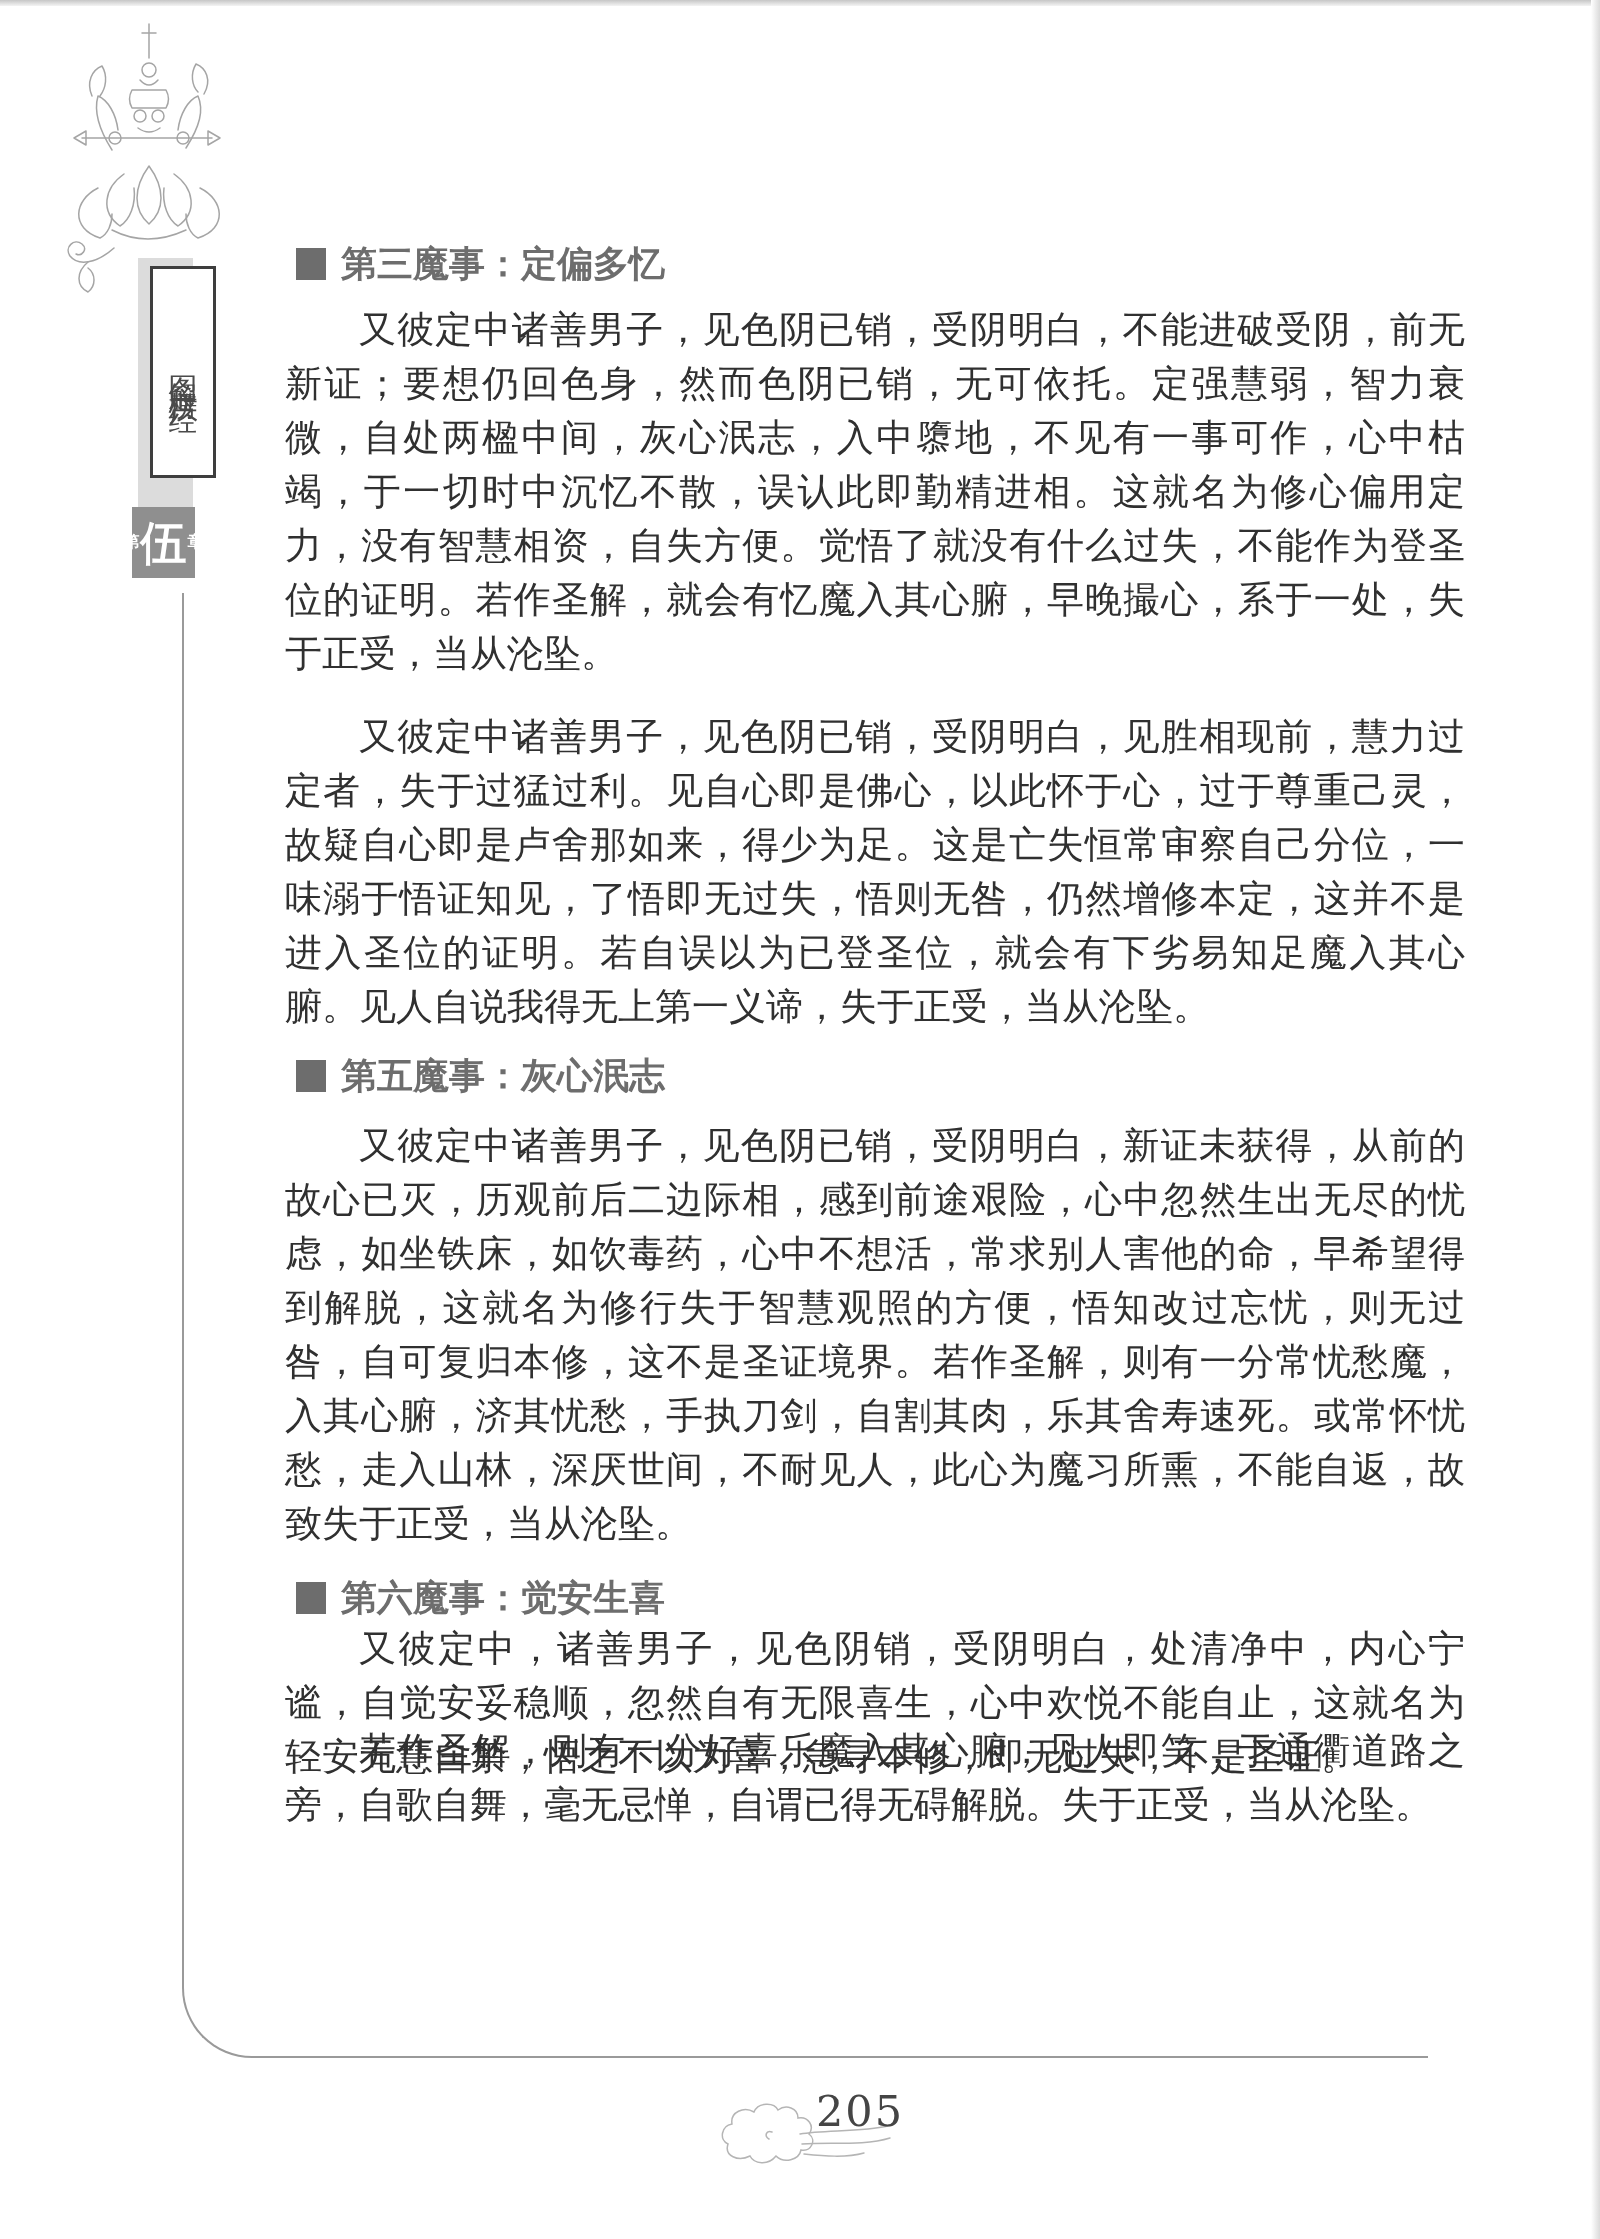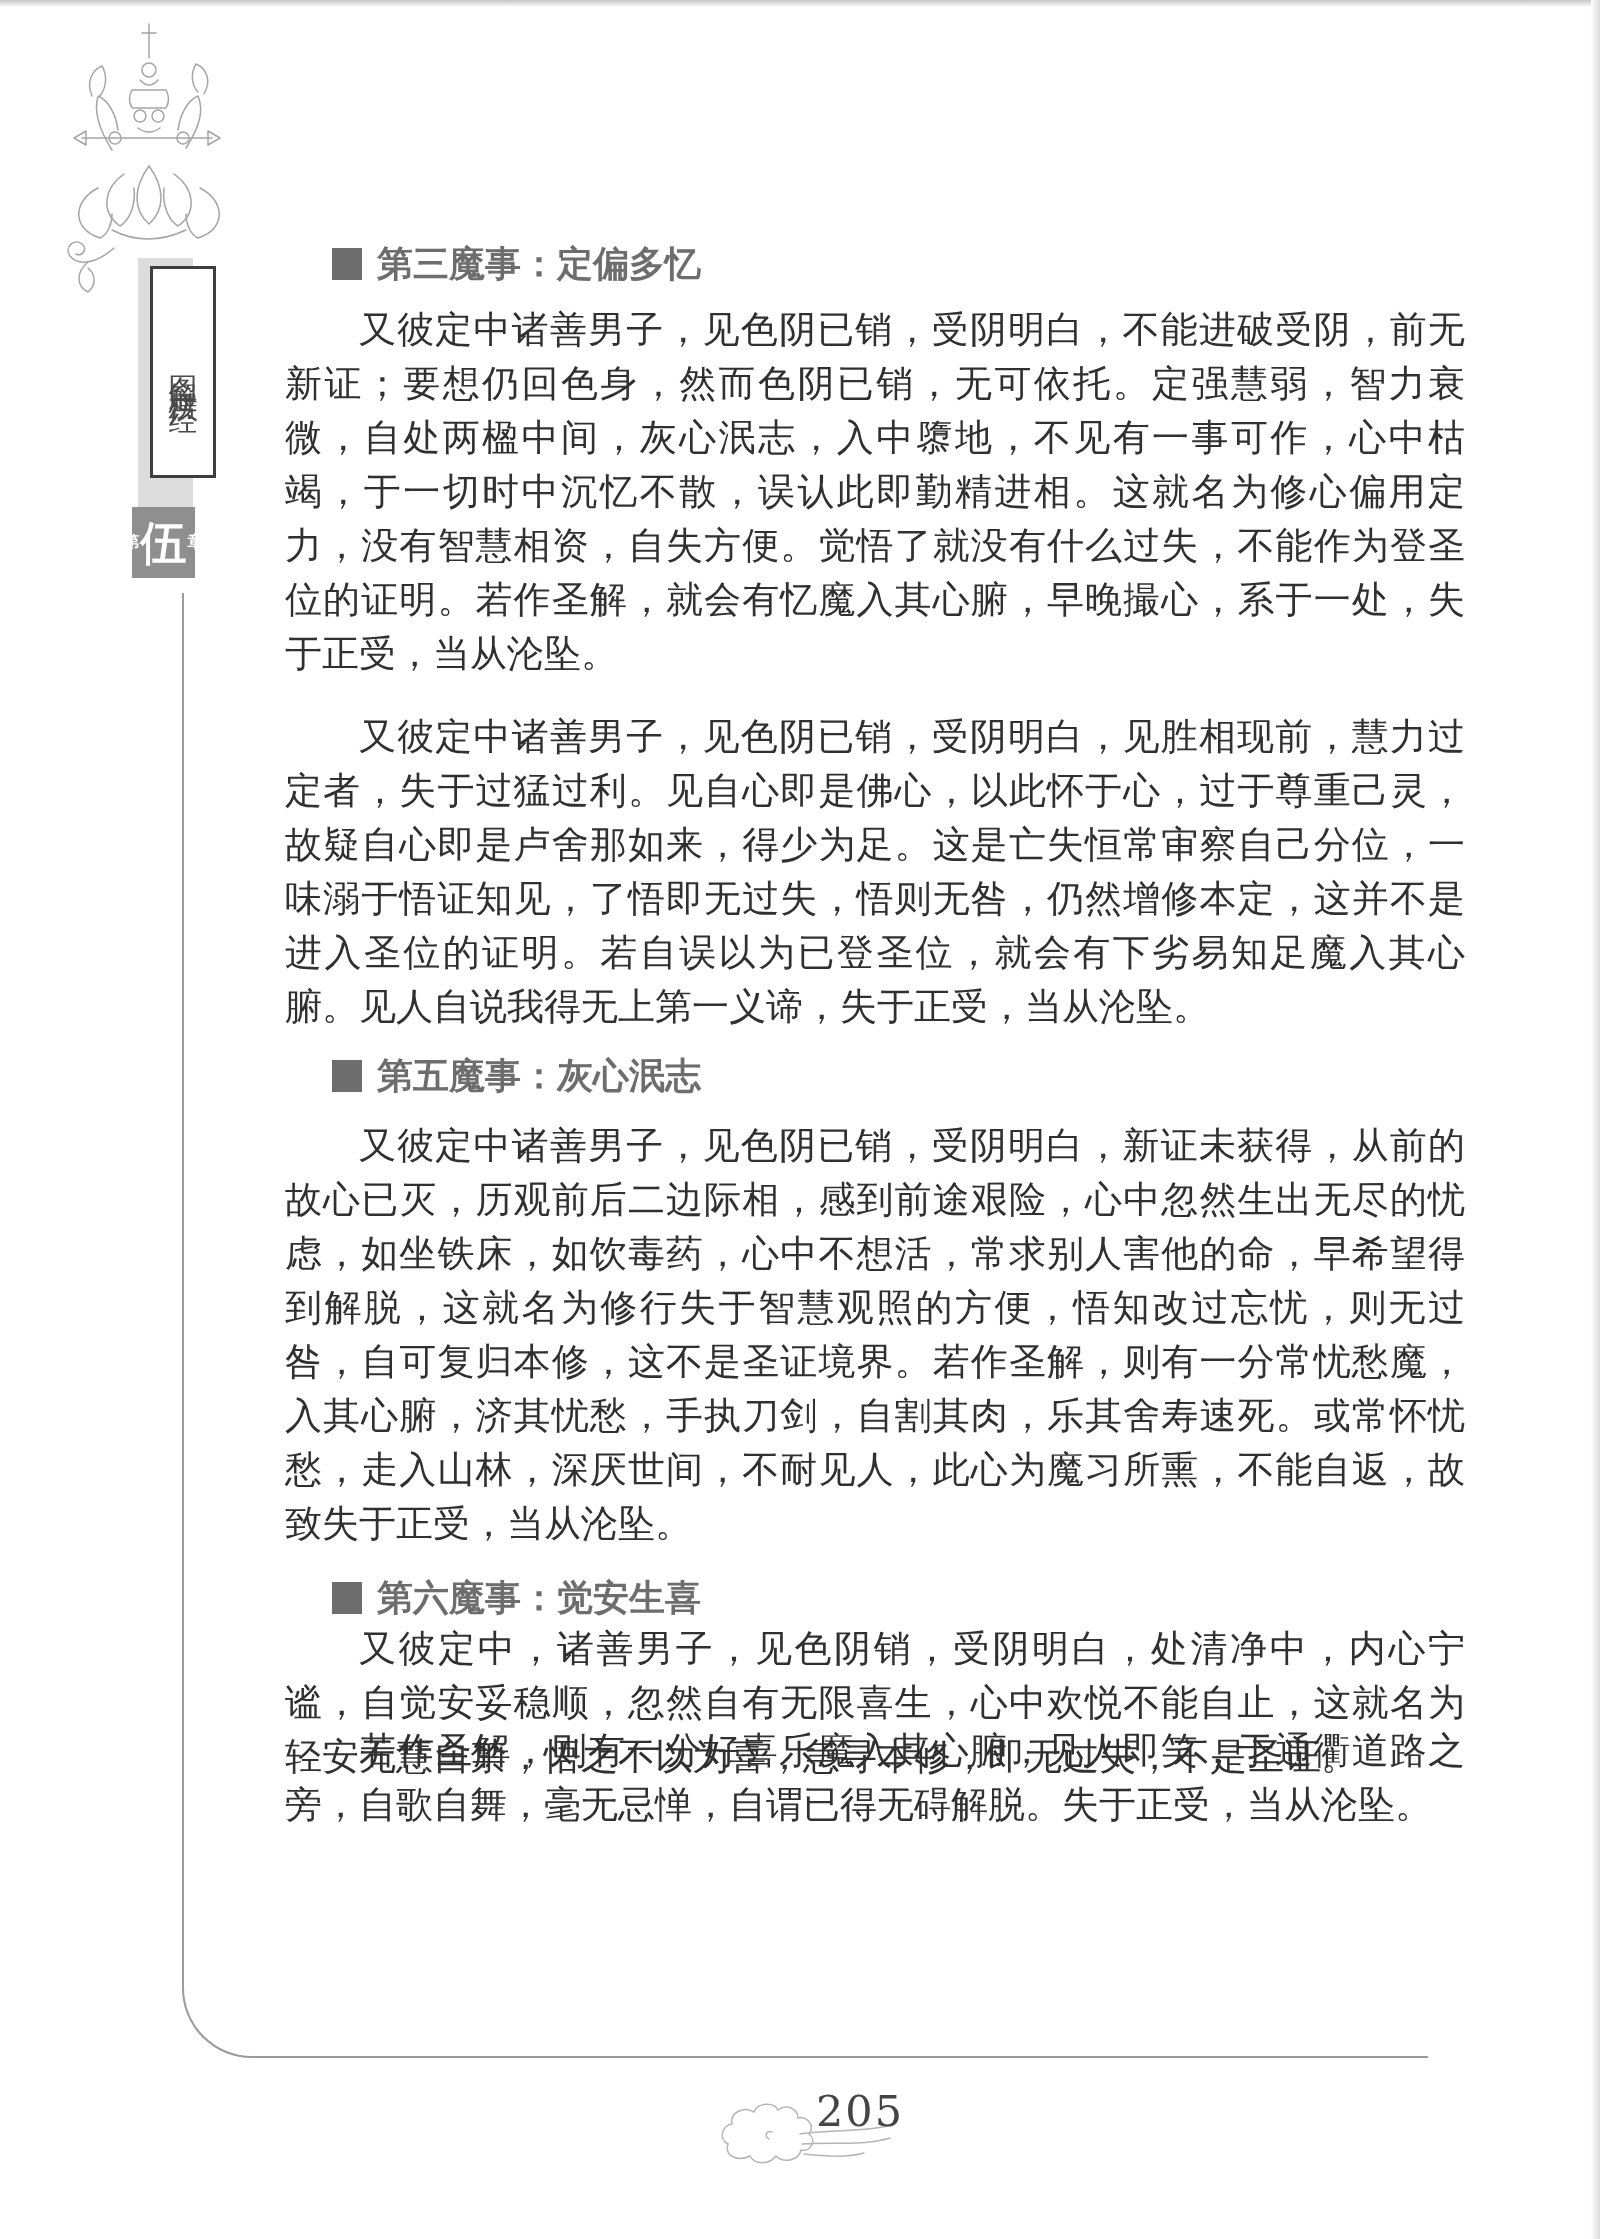--- a/index.html
+++ b/index.html
@@ -31,21 +31,20 @@
   .ch-big{font-size:46px;font-weight:bold;line-height:1;}
   .content-frame{
     position:absolute;left:182px;top:593px;width:1246px;height:1465px;
     border-left:2px solid #9a9a9a;border-bottom:2px solid #9a9a9a;
     border-bottom-left-radius:70px;box-sizing:border-box;
   }
   .section-head{
     position:absolute;left:296px;height:44px;display:flex;align-items:center;gap:15px;
     font-family:"Liberation Sans", sans-serif;font-weight:bold;font-size:36px;color:#6d6d6d;
     white-space:nowrap;
-    margin-left:36px;
   }
   .bullet{width:30px;height:32px;background:#6d6d6d;flex:0 0 auto;}
   .para{
     position:absolute;left:285px;width:1180px;margin:0;
     font-size:37px;line-height:54px;color:#303030;text-align:justify;
     text-indent:74px;font-family:"Liberation Serif", serif;
   }
   .cloud{position:absolute;left:712px;top:2098px;}
   .page-number{
     position:absolute;left:790px;top:2090px;width:140px;text-align:center;

